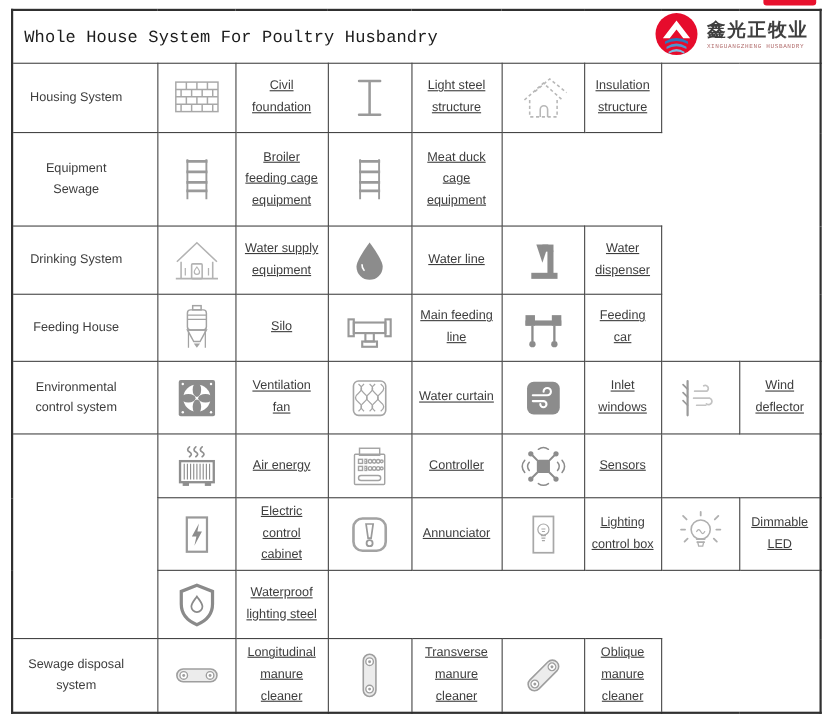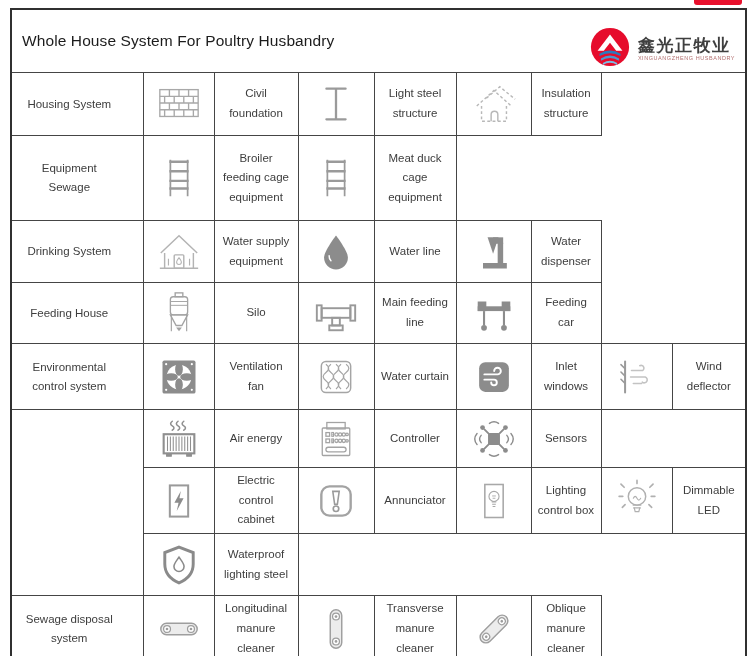--- a/index.html
+++ b/index.html
@@ -3,29 +3,29 @@
 <meta charset="utf-8">
 <style>
   html,body{margin:0;padding:0;background:#ffffff;}
   .page{position:relative;width:756px;height:656px;background:#fff;overflow:hidden;
         font-family:"Liberation Sans","DejaVu Sans",sans-serif;}
   .artifact{position:absolute;left:694px;top:0;width:48px;height:5px;background:#e8112d;border-radius:0 0 3px 3px;}
   table.legend{position:absolute;left:10px;top:8px;width:735px;border-collapse:collapse;table-layout:fixed;
         border:2px solid #303030;}
   td{border:1px solid #454545;vertical-align:middle;padding:0;}
   td.nob{border:none;}
-  td.hdrcell{padding:0 8px;}
+  td.hdrcell{padding:0 8px;font-family:Liberation Mono, monospace;}
   .hdr-inner{display:flex;align-items:center;justify-content:space-between;height:100%;}
   .title{font-size:15.5px;color:#1c1c1c;letter-spacing:0.1px;padding-left:2px;}
-  .logo{display:flex;align-items:center;gap:7px;padding-right:2px;margin-top:16px;}
+  .logo{display:flex;align-items:center;gap:7px;padding-right:2px;}
   .brand{display:flex;flex-direction:column;line-height:1.05;}
   .brand-cn{font-size:17px;font-weight:bold;color:#3f3f3f;letter-spacing:1.5px;white-space:nowrap;}
   .brand-en{font-size:5.5px;color:#b37070;letter-spacing:0.55px;margin-top:1px;white-space:nowrap;}
   td.sys{text-align:center;padding:3px 24px 3px 8px;font-size:11.5px;color:#3d3d3d;line-height:1.65;}
-  td.lb{text-align:center;padding:2px 6px;font-size:11.5px;color:#3d3d3d;line-height:1.7;}
+  td.lb{text-align:center;padding:2px 6px;font-size:11.5px;color:#3d3d3d;line-height:1.7;text-decoration:underline;}
   td.ic{text-align:center;}
   td.ic svg{display:inline-block;vertical-align:middle;}
 </style>
 </head>
 <body>
 
 <div class="page">
   <div class="artifact"></div>
 
   <table class="legend">

